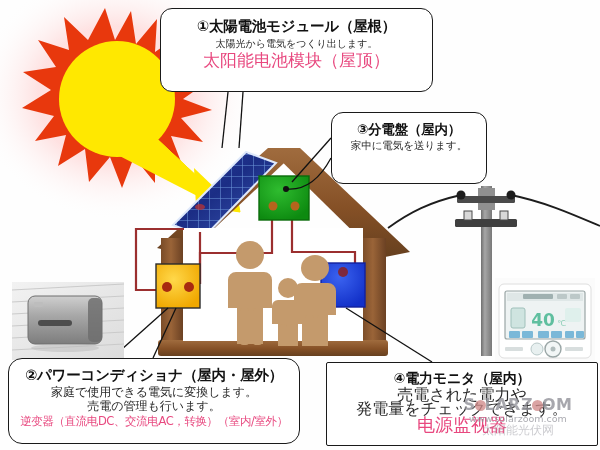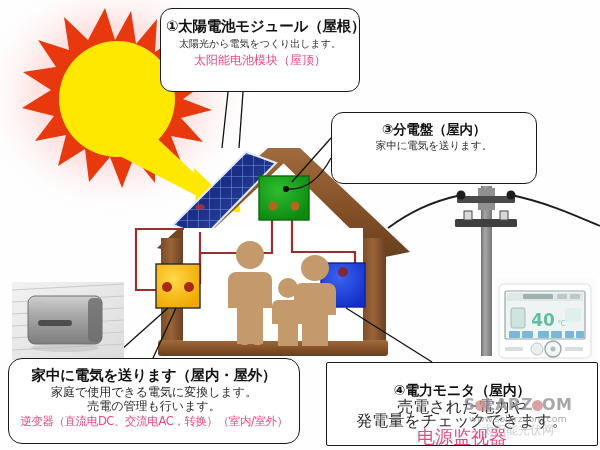--- a/index.html
+++ b/index.html
@@ -35,37 +35,37 @@
   }
   .callout .sub {
     color: #2a2a2a;
     white-space: nowrap;
   }
   .callout .cn {
     color: #e8487f;
     white-space: nowrap;
   }
 
-  #box1 { left: 160px; top: 8px; width: 200px; height: 84px; }
+  #box1 { left: 160px; top: 8px; width: 273px; height: 84px; }
   #box1 .ttl { font-size: 14.5px; line-height: 19px; margin-top: 5px; }
   #box1 .sub { font-size: 10px; line-height: 15px; }
-  #box1 .cn  { font-size: 12px; line-height: 19px; }
-
-  #box3 { left: 331px; top: 112px; width: 206px; height: 72px; }
+  #box1 .cn  { font-size: 17px; line-height: 19px; }
+
+  #box3 { left: 331px; top: 112px; width: 156px; height: 72px; }
   #box3 .ttl { font-size: 13.5px; line-height: 18px; margin-top: 4px; }
   #box3 .sub { font-size: 10.5px; line-height: 15px; }
   #box3 .cn  { font-size: 12.5px; line-height: 18px; }
 
   #box2 { left: 8px; top: 358px; width: 292px; height: 86px; border-radius: 14px; }
   #box2 .ttl { font-size: 14.5px; line-height: 20px; margin-top: 3px; }
   #box2 .sub { font-size: 12px; line-height: 14px; }
   #box2 .cn  { font-size: 11.5px; line-height: 16px; letter-spacing: -0.4px; }
 
   #box4 { left: 326px; top: 362px; width: 272px; height: 84px; border-radius: 2px; }
-  #box4 .ttl { font-size: 14px; line-height: 19px; margin-top: 15px; }
+  #box4 .ttl { font-size: 14px; line-height: 19px; margin-top: 3px; }
   #box4 .sub { font-size: 16px; line-height: 14px; }
   #box4 .cn  { font-size: 18px; line-height: 17px; }
 
   
   #pc-photo {
     position: absolute; left: 12px; top: 282px;
     width: 112px; height: 78px; z-index: 12;
   }
   #mon-photo {
     position: absolute; left: 495px; top: 278px;
@@ -317,21 +317,21 @@
     <div class="sub">太陽光から電気をつくり出します。</div>
     <div class="cn">太阳能电池模块（屋顶）</div>
   </div>
 
   <div class="callout" id="box3">
     <div class="ttl">③分電盤（屋内）</div>
     <div class="sub">家中に電気を送ります。</div>
   </div>
 
   <div class="callout" id="box2">
-    <div class="ttl">家中に電気を送ります（屋内・屋外）</div>
+    <div class="ttl">②パワーコンディショナ（屋内・屋外）</div>
     <div class="sub">家庭で使用できる電気に変換します。</div>
     <div class="sub">売電の管理も行います。</div>
     <div class="cn">逆变器（直流电DC、交流电AC，转换）（室内/室外）</div>
   </div>
 
   <div class="callout" id="box4">
     <div class="ttl">④電力モニタ（屋内）</div>
     <div class="sub">売電された電力や</div>
     <div class="sub">発電量をチェックできます。</div>
     <div class="cn">电源监视器</div>

